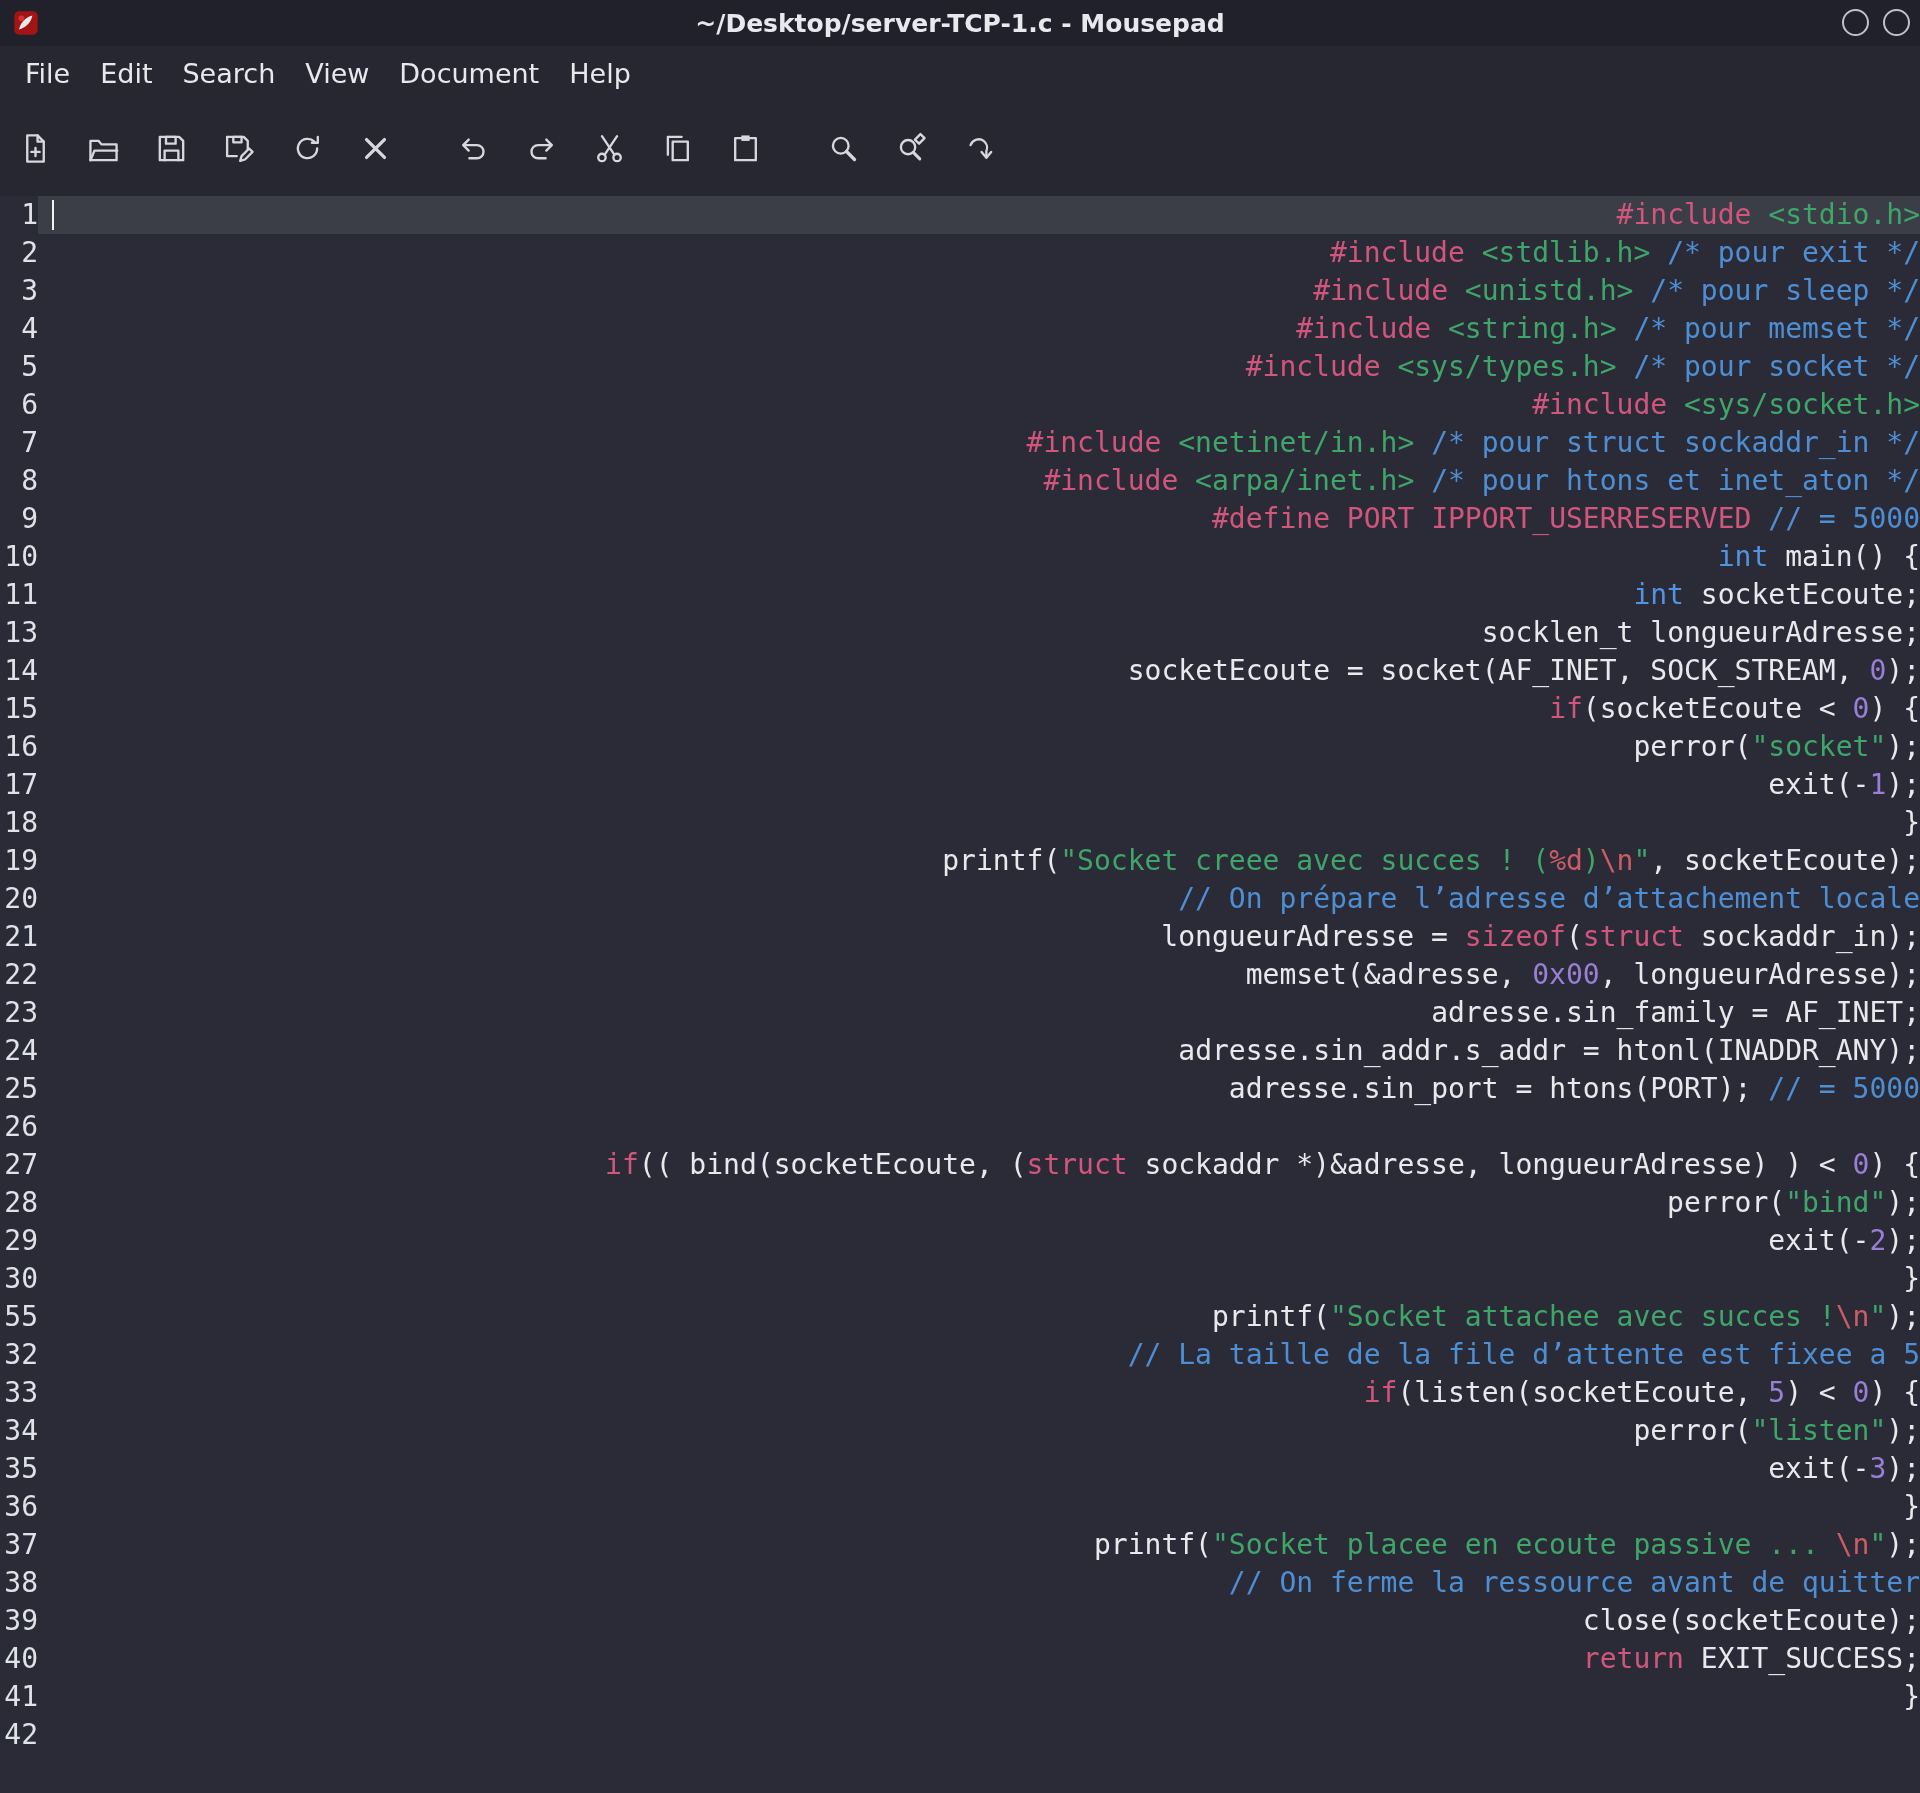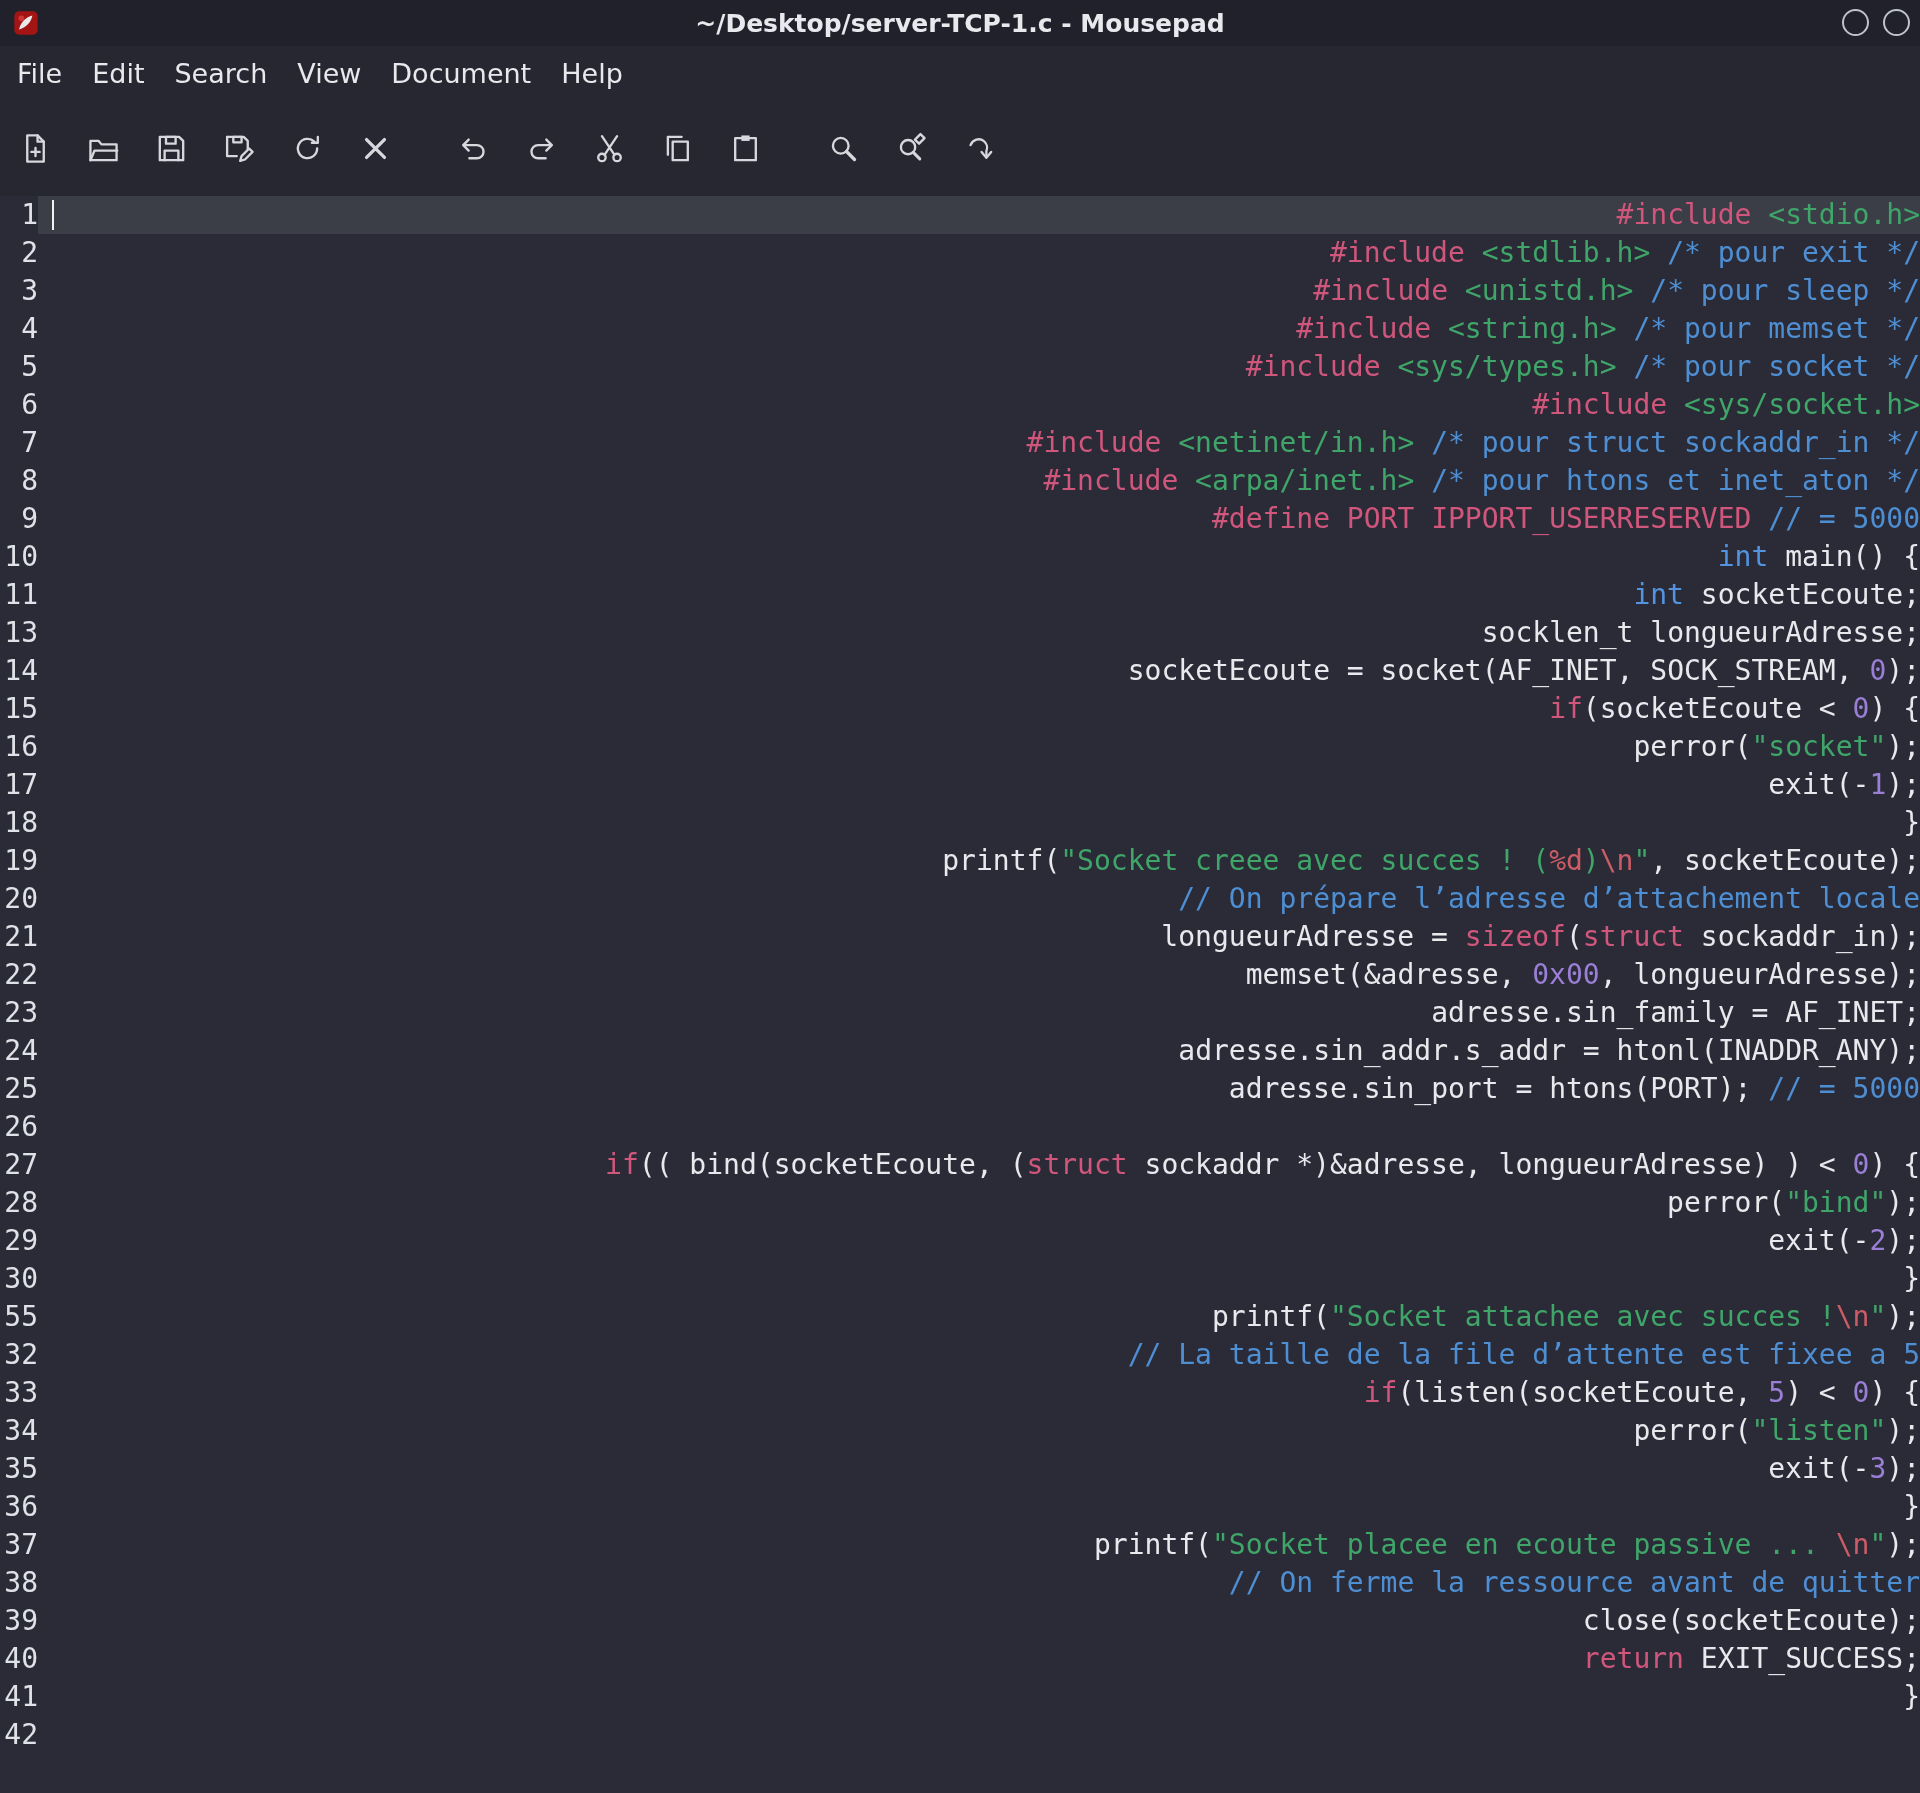--- a/index.html
+++ b/index.html
@@ -8,21 +8,21 @@
   .window { width:1920px; height:1793px; display:flex; flex-direction:column; }
 
   
   .titlebar { flex:0 0 46px; background:var(--c-titlebar,#20212b); position:relative; display:flex; align-items:center; }
   .app-icon { position:absolute; left:12px; top:9px; width:28px; height:28px; }
   .title { width:100%; text-align:center; font-weight:bold; font-size:25px; color:var(--c-ui_text,#e8e9ed); }
   .win-controls { position:absolute; right:10px; top:9px; display:flex; gap:14px; }
   .circle-btn { width:27px; height:27px; border:2px solid #bfc2ca; border-radius:50%; background:transparent; }
 
   
-  .menubar { flex:0 0 54px; background:var(--c-bar,#262731); display:flex; align-items:center; padding-left:2px; }
+  .menubar { flex:0 0 54px; background:var(--c-bar,#262731); display:flex; align-items:center; padding-left:10px; }
   .menu-item { font-size:27px; color:var(--c-ui_text,#e8e9ed); padding:5px 15px; cursor:default; }
 
   
   .toolbar { flex:0 0 96px; background:var(--c-bar,#262731); display:flex; align-items:center; padding-left:16px; gap:60px; }
   .tb-group { display:flex; gap:30px; }
   .tb-btn { width:38px; height:38px; background:none; border:none; color:#d6d8dd; display:flex; align-items:center; justify-content:center; padding:0; }
   .tb-btn svg { width:33px; height:33px; display:block; }
 
   
   .editor { flex:1 1 auto; background:var(--c-background,#2a2b37); font-family:"DejaVu Sans Mono",monospace; font-size:28px; overflow:hidden; }

